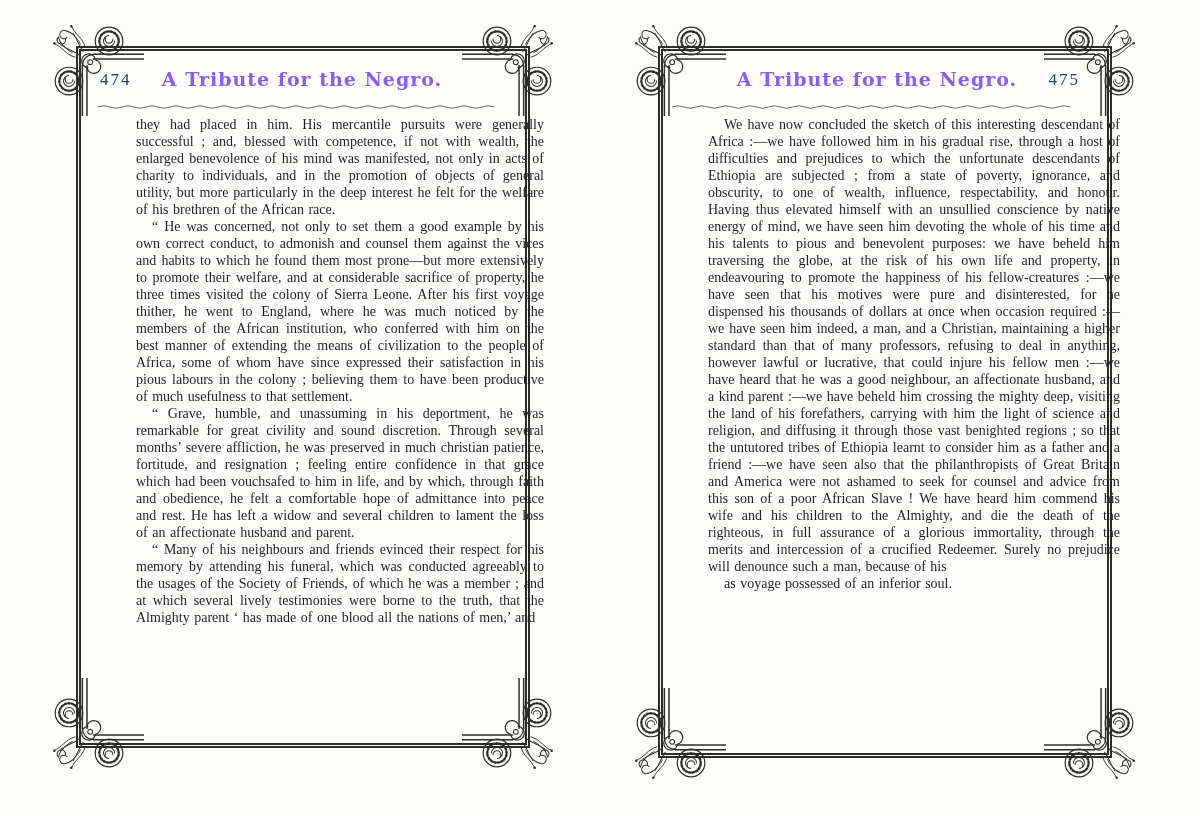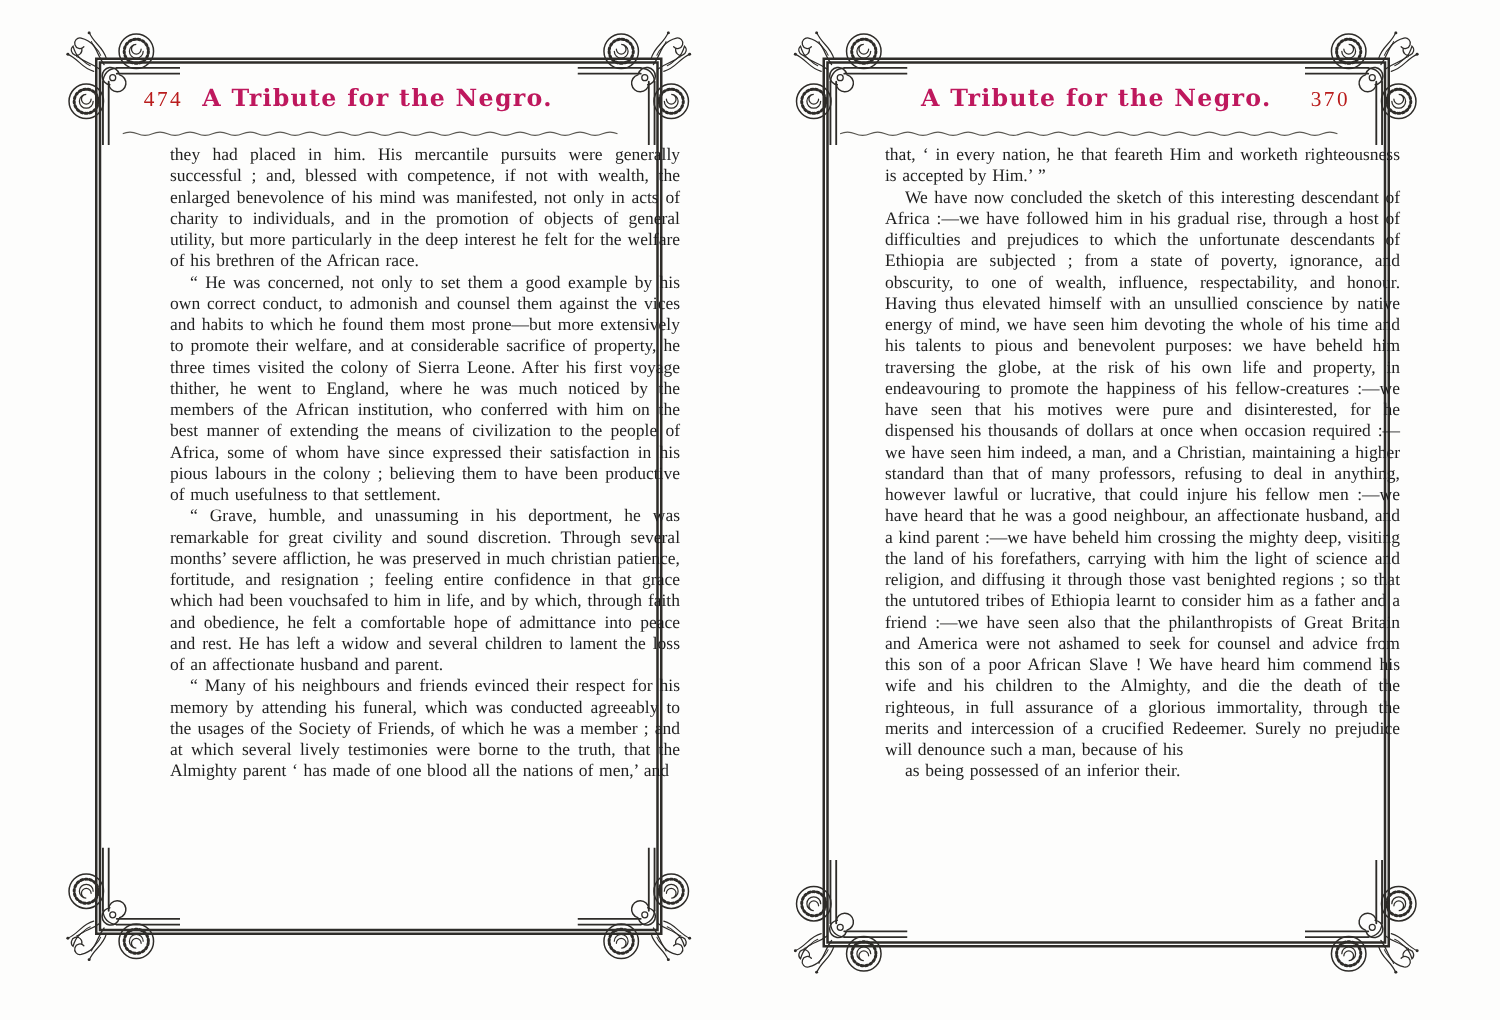--- a/index.html
+++ b/index.html
@@ -22,28 +22,28 @@
 
   .corner{position:absolute;width:92px;height:92px;}
   .corner.tr{transform:scaleX(-1);}
   .corner.bl{transform:scaleY(-1);}
   .corner.br{transform:scale(-1,-1);}
 
   .header{position:absolute;height:26px;}
   #pageL .header{left:68px;top:52px;width:408px;}
   #pageR .header{left:54px;top:52px;width:410px;}
   .pageno{
-    position:absolute;top:2px;font-size:17px;letter-spacing:2px;color:#b91c1c;margin-left:15px;
+    position:absolute;top:2px;font-size:17px;letter-spacing:2px;color:#0c4a6e;
   }
   .pageno.left{left:2px;}
   .pageno.right{right:2px;}
   .running-title{
     position:absolute;left:0;right:0;top:0;text-align:center;
     font-family:"DejaVu Serif", serif;font-weight:700;font-size:19px;
-    letter-spacing:1px;color:#be185d;
+    letter-spacing:1px;color:#8b5cf6;
   }
   .rule{position:absolute;height:6px;}
   #pageL .rule{left:68px;top:88px;width:408px;}
   #pageR .rule{left:54px;top:88px;width:410px;}
 
   .body-text{position:absolute;text-align:justify;font-size:14px;line-height:17px;margin-left:36px;}
   #pageL .body-text{left:70px;top:100px;width:408px;}
   #pageR .body-text{left:54px;top:100px;width:412px;}
   .body-text p{margin:0;text-indent:16px;word-spacing:1px;}
   .body-text p.noindent{text-indent:0;}
@@ -139,24 +139,23 @@
     </svg>
   <svg class="corner bl" style="left:16px;top:672px">
       <use href="#corner-ornament"></use>
     </svg>
   <svg class="corner br" style="left:426px;top:672px">
       <use href="#corner-ornament"></use>
     </svg>
 
   <div class="header">
     <span class="running-title">A Tribute for the Negro.</span>
-    <span class="pageno right">370</span>
+    <span class="pageno right">475</span>
   </div>
   <svg class="rule">
       <use href="#wavy"></use>
     </svg>
 
   <div class="body-text">
-    <p class="noindent">that, ‘ in every nation, he that feareth Him and worketh righteousness is accepted by Him.’ ”</p>
     <p>We have now concluded the sketch of this interesting descendant of Africa :—we have followed him in his gradual rise, through a host of difficulties and prejudices to which the unfortunate descendants of Ethiopia are subjected ; from a state of poverty, ignorance, and obscurity, to one of wealth, influence, respectability, and honour.  Having thus elevated himself with an unsullied conscience by native energy of mind, we have seen him devoting the whole of his time and his talents to pious and benevolent purposes: we have beheld him traversing the globe, at the risk of his own life and property, in endeavouring to promote the happiness of his fellow-creatures :—we have seen that his motives were pure and disinterested, for he dispensed his thousands of dollars at once when occasion required :—we have seen him indeed, a man, and a Christian, maintaining a higher standard than that of many professors, refusing to deal in anything, however lawful or lucrative, that could injure his fellow men :—we have heard that he was a good neighbour, an affectionate husband, and a kind parent :—we have beheld him crossing the mighty deep, visiting the land of his forefathers, carrying with him the light of science and religion, and diffusing it through those vast benighted regions ; so that the untutored tribes of Ethiopia learnt to consider him as a father and a friend :—we have seen also that the philanthropists of Great Britain and America were not ashamed to seek for counsel and advice from this son of a poor African Slave !  We have heard him commend his wife and his children to the Almighty, and die the death of the righteous, in full assurance of a glorious immortality, through the merits and intercession of a crucified Redeemer.  Surely no prejudice will denounce such a man, because of his</p>
-    <p class="closing-line">as being possessed of an inferior their.</p>
+    <p class="closing-line">as voyage possessed of an inferior soul.</p>
   </div>
 </section>
 
 </body></html>

